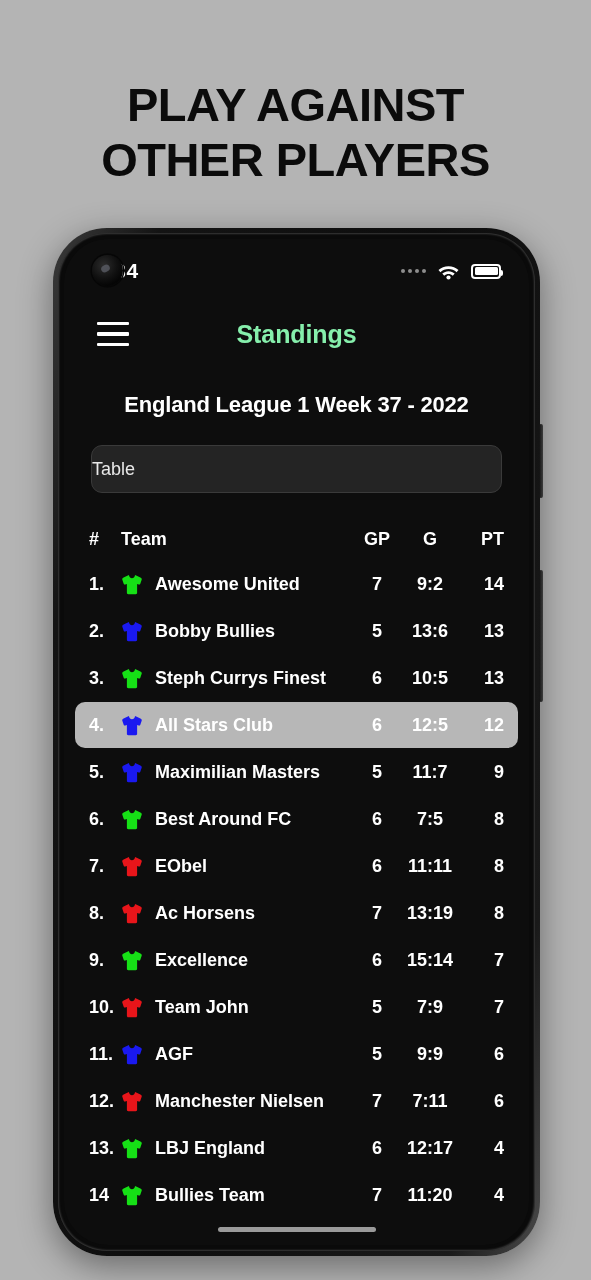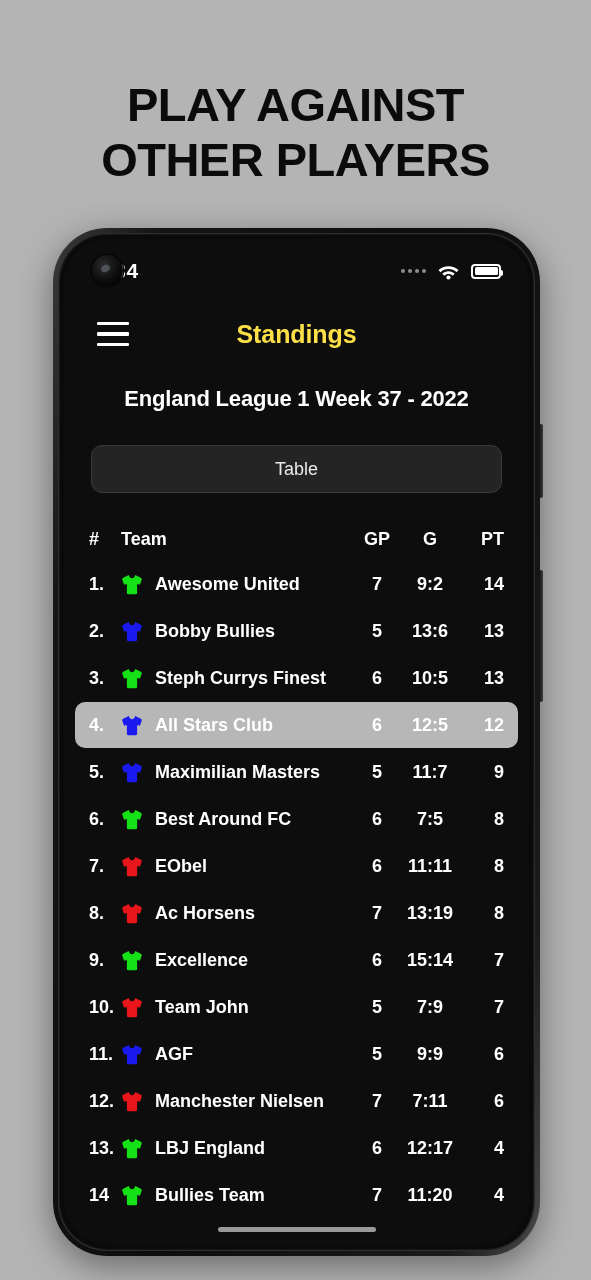--- a/index.html
+++ b/index.html
@@ -155,50 +155,49 @@
   .hamburger i {
     display:block;
     height:3.4px;
     background:#fff;
     border-radius:1px;
     width:100%;
   }
   .appbar-title {
     width:100%;
     text-align:center;
-    color:#fde047;
+    color:#86efac;
     font-size:25px;
     font-weight:700;
     letter-spacing:-0.1px;
   }
 
   
   .league-title {
     position:absolute;
-    top:147px; left:0; right:0;
+    top:153px; left:0; right:0;
     text-align:center;
     color:#ffffff;
     font-size:22px;
     font-weight:700;
     letter-spacing:-0.2px;
   }
 
   
   .tabs {
     position:absolute;
     top:206px;
     left:27px; right:27px;
     display:flex;
     height:48px;
   }
   .tab {
     flex:1;
     display:flex;
     align-items:center;
-    justify-content:center;
     font-size:18px;
     color:#c9c9c9;
     border-radius:11px;
     cursor:pointer;
   }
   .tab.active {
     background:#242424;
     border:1px solid #3a3a3a;
     color:#e8e8e8;
   }

